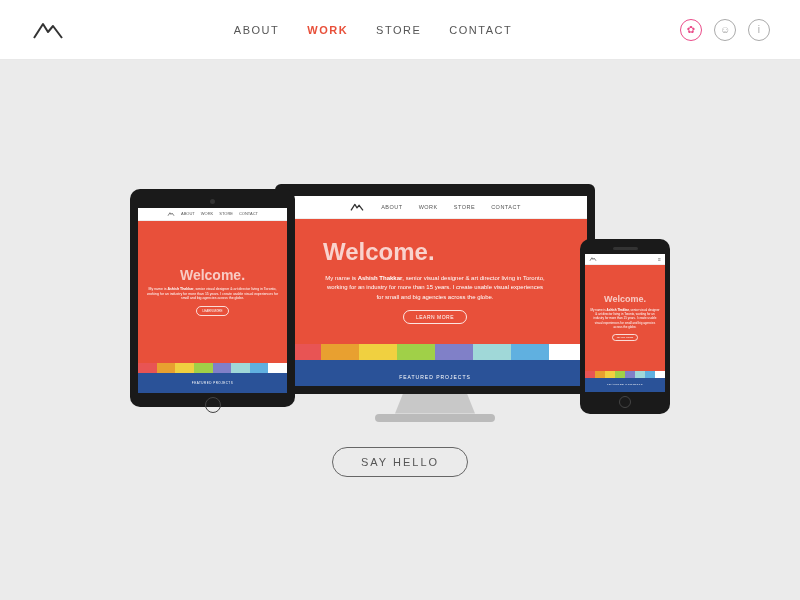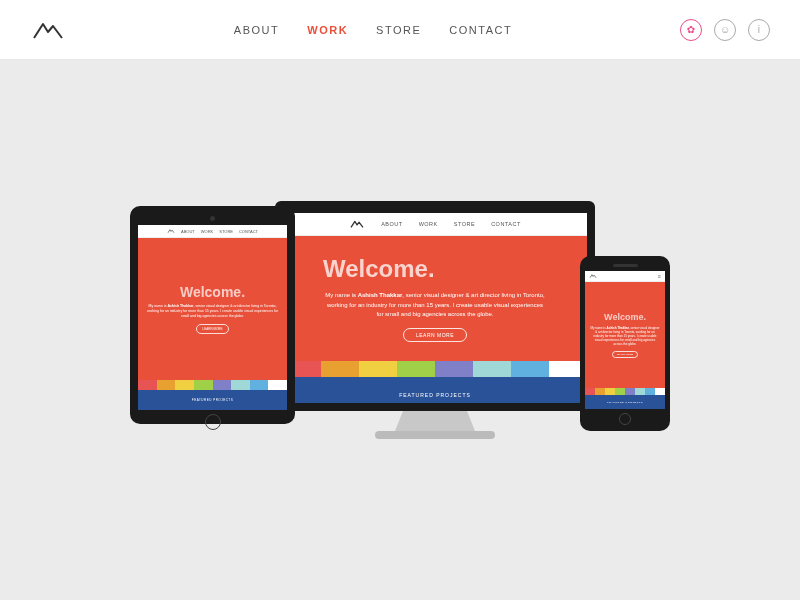--- a/index.html
+++ b/index.html
@@ -495,14 +495,17 @@
               <div class="screen-footer-text" style="font-size:2.5px;">FEATURED PROJECTS</div>
             </div>
           </div>
         </div>
         <div class="phone-home"></div>
       </div>
     </div>
 
   </div>
 
+  <div class="say-hello-area">
+    <button class="say-hello-btn">SAY HELLO</button>
+  </div>
 
 </main>
 
 </body></html>

